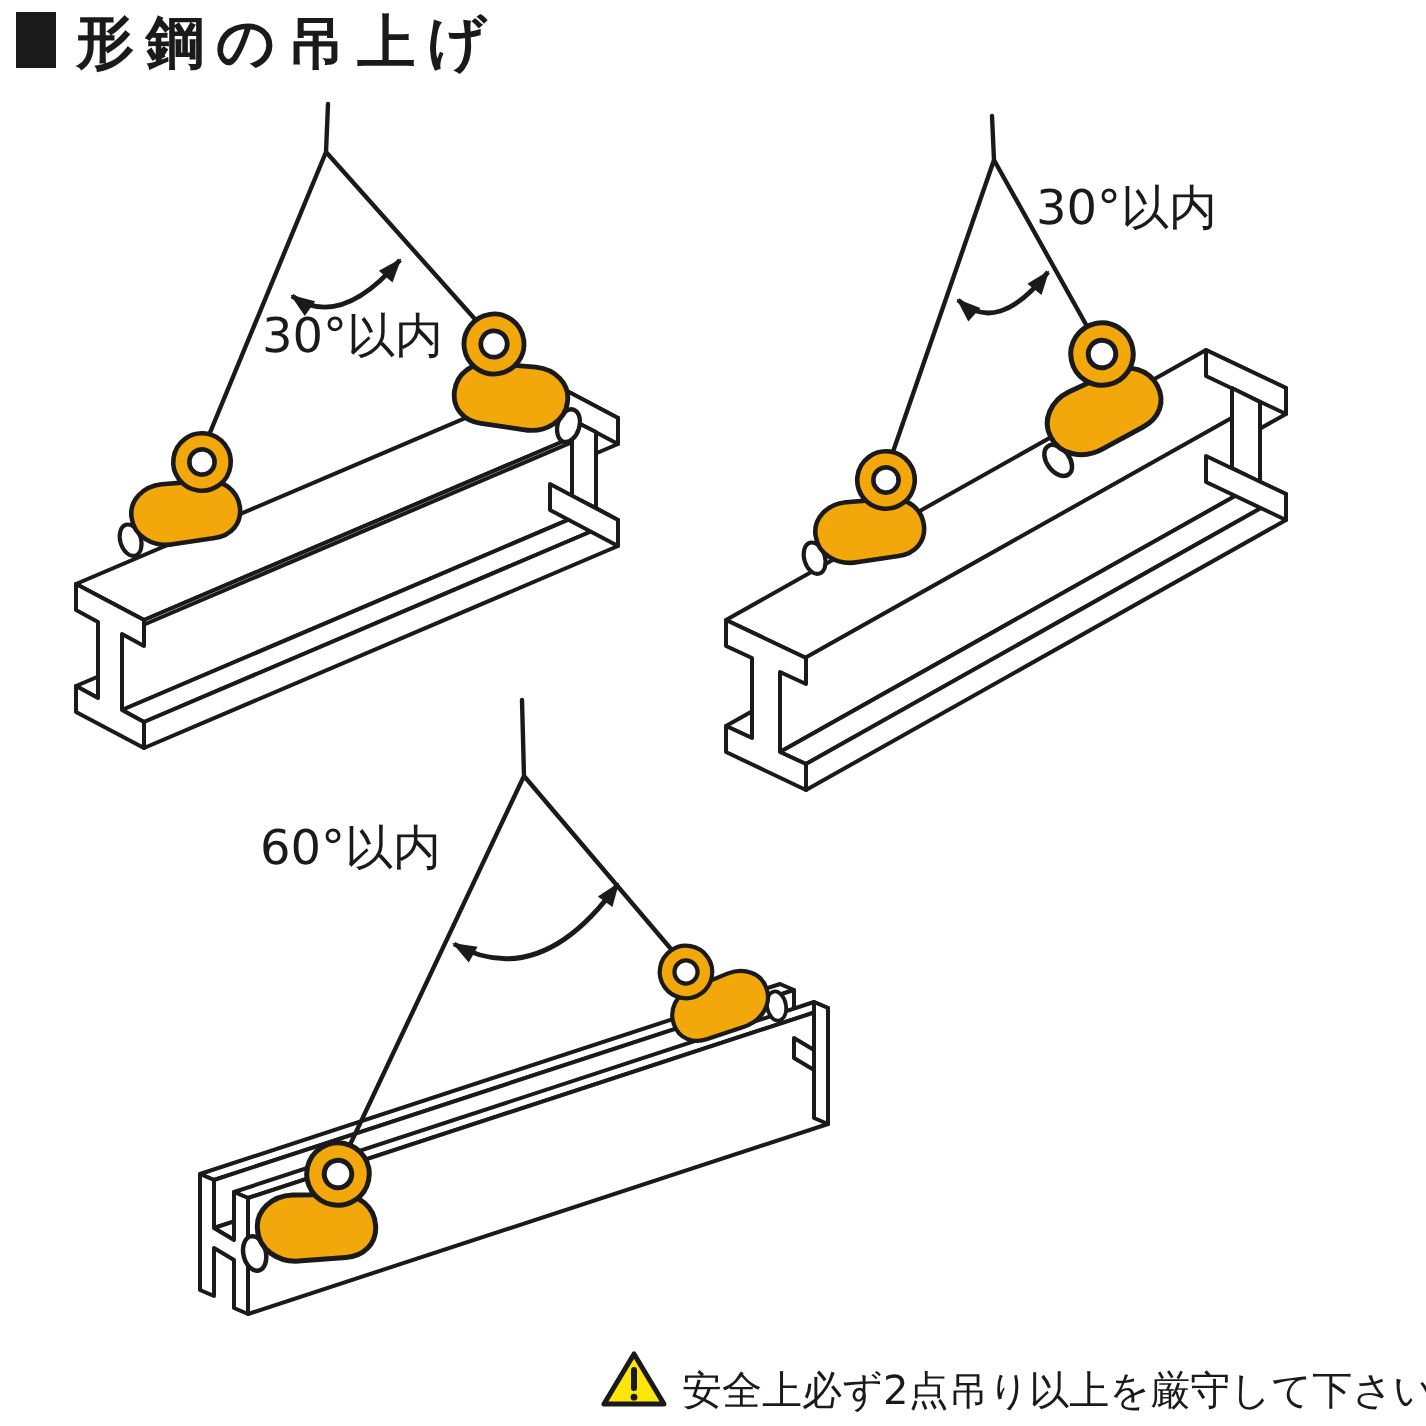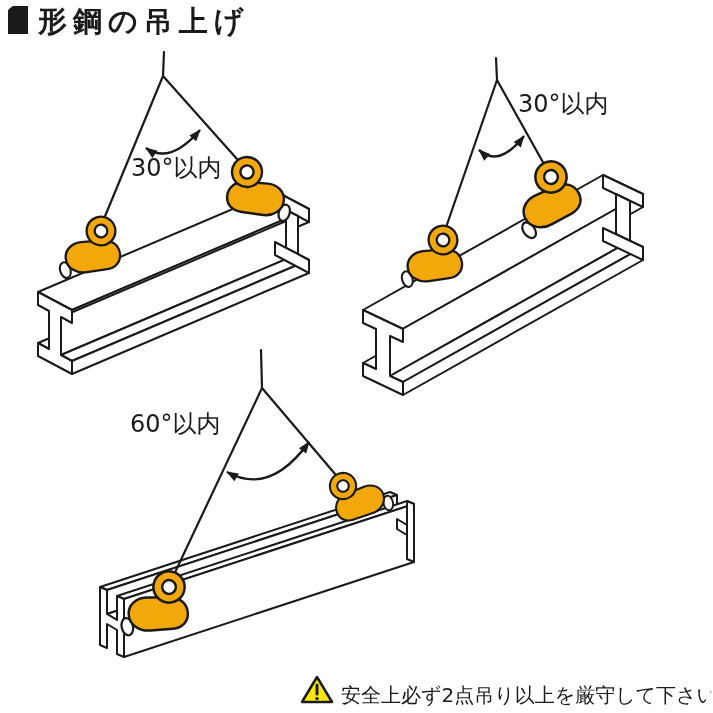--- a/index.html
+++ b/index.html
@@ -3,21 +3,21 @@
 <meta charset="utf-8">
 <style>
   :root{
     --ink:#1A1A1A;
     --clamp-orange:#F2A70A;
     --warning-yellow:#FFE60A;
     --bg:#FFFFFF;
   }
   html,body{margin:0;padding:0;background:#fff;}
   .stage{position:relative;width:713px;height:713px;background:var(--bg);overflow:hidden;
-         font-family:"DejaVu Sans", sans-serif;border-radius:31px;}
+         font-family:"DejaVu Sans", sans-serif;}
   svg{display:block;}
   text{font-family:"DejaVu Sans", sans-serif;fill:var(--ink);}
   .title-text{font-size:29px;font-weight:bold;letter-spacing:6px;}
   .label{font-size:24px;}
   .warn-text{font-size:20px;}
   .beam polygon{fill:#fff;stroke:var(--ink);stroke-width:2;stroke-linejoin:round;}
   .sling{fill:none;stroke:var(--ink);stroke-width:2.2;stroke-linecap:round;}
   .arc{fill:none;stroke:var(--ink);stroke-width:2.4;}
   .clamp-body{fill:var(--clamp-orange);stroke:var(--ink);stroke-width:2;stroke-linejoin:round;}
   .clamp-hole{fill:#fff;stroke:var(--ink);stroke-width:2;}

